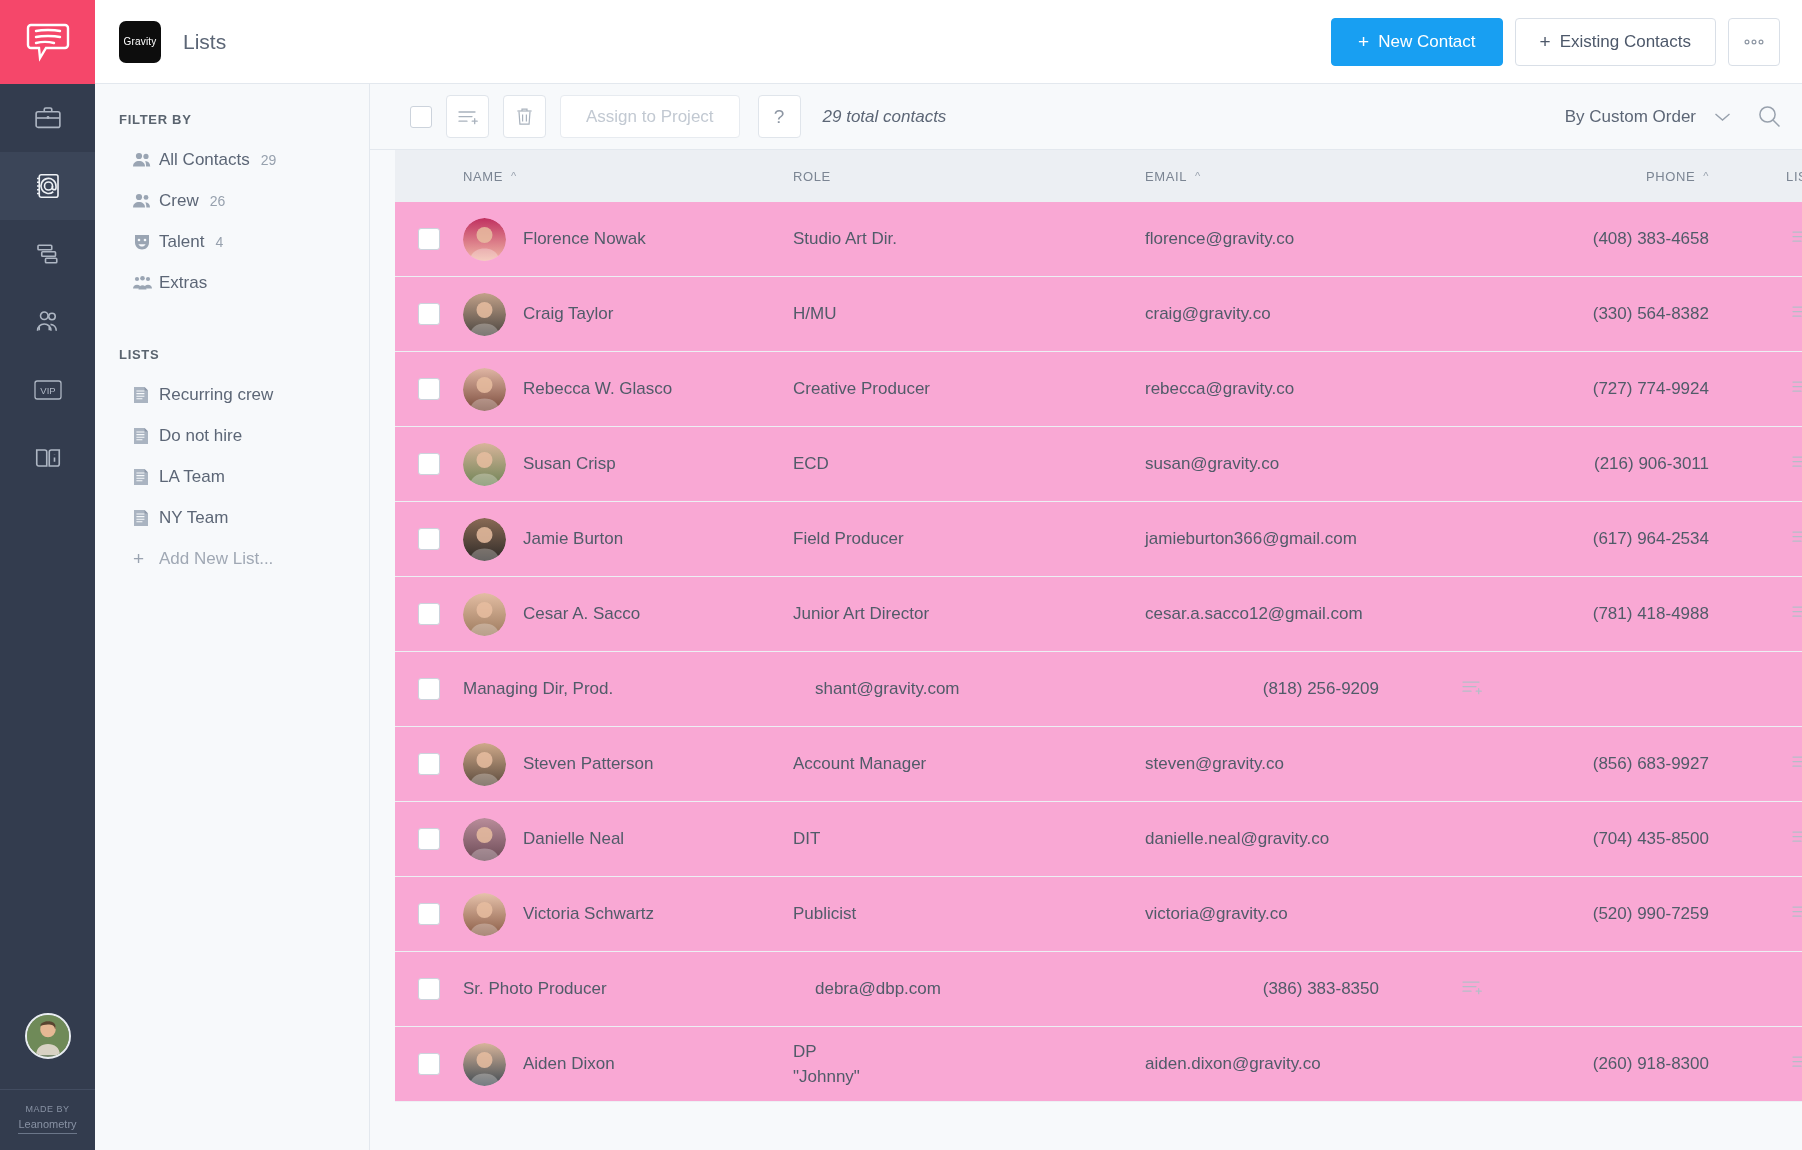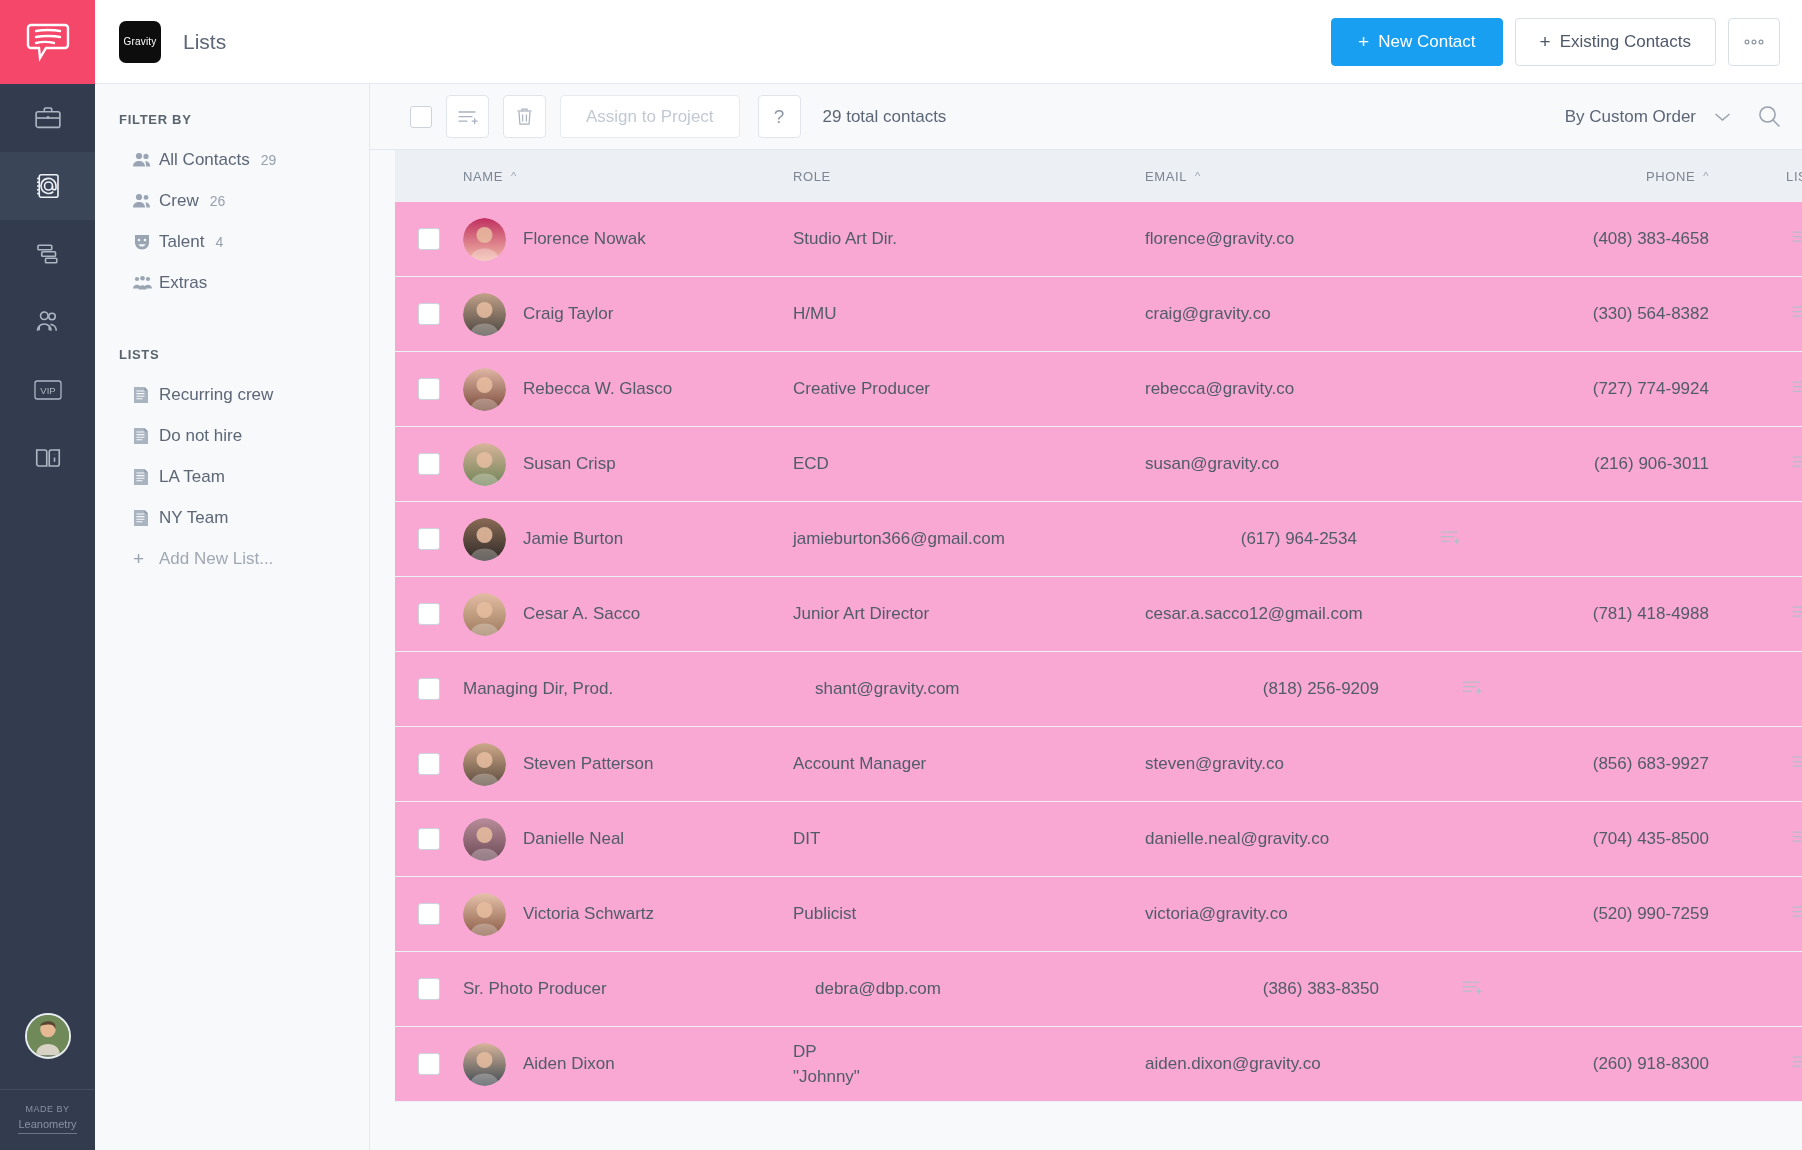--- a/index.html
+++ b/index.html
@@ -116,21 +116,21 @@
   .tb-assign {
     height: 43px; border: 1px solid #e7ebf0; border-radius: 4px; background: #fff;
     margin-left: 14px; padding: 0 25px; display: flex; align-items: center;
     color: #c2c9d2; font-size: 17px; cursor: pointer;
   }
   .tb-help {
     width: 43px; height: 43px; border: 1px solid #e0e5eb; border-radius: 4px;
     background: #fff; margin-left: 18px; display: flex; align-items: center;
     justify-content: center; color: #8d96a3; font-size: 19px; cursor: pointer; flex:0 0 43px;
   }
-  .tb-count { margin-left: 22px; font-size: 17px; color: #5c6676; }
+  .tb-count { margin-left: 22px; font-size: 17px; color: #5c6676; font-style: italic; }
   .tb-spacer { flex: 1 1 auto; }
   .tb-sort { font-size: 17px; color: #5c6676; display: flex; align-items: center; cursor: pointer; }
   .tb-sort .chev { margin-left: 18px; color:#98a1ad; }
   .tb-search { margin: 0 20px 0 26px; display:flex; align-items:center; cursor: pointer; }
 
   
   .table-wrap { flex: 1 1 auto; overflow: hidden; background:#f7f9fb; padding-left: 25px; }
   .thead {
     height: 52px; background: #eceff3; display: flex; align-items: center;
   }
@@ -618,20 +618,26 @@
                           <stop offset="100%" stop-color="#2d2a27"></stop>
           </linearGradient>
                       </defs>
           <circle cx="21.5" cy="21.5" r="21.5" fill="url(#g4)"></circle>
           <circle cx="21.5" cy="17" r="8" fill="#e8bda0" opacity=".85"></circle>
           <path d="M7 43c0-8 6.5-12.5 14.5-12.5S36 35 36 43z" fill="#ffffff" opacity=".28"></path>
         </svg>
       </div>
       <span class="nm">Jamie Burton</span>
     </div>
+    <div class="c-role">
+      <div class="rl">
+        <span>Field Producer</span>
+        
+      </div>
+    </div>
     <div class="c-email">
       <span class="em">jamieburton366@gmail.com</span>
     </div>
     <div class="c-phone">
       <span class="ph">(617) 964-2534</span>
     </div>
     <div class="c-list">
       <span>
         <svg width="21" height="18" viewBox="0 0 21 18" fill="none" stroke="#b5bdc7" stroke-width="1.25" stroke-linecap="round">
           <path d="M2 4h16M2 8.6h13M2 13.2h8"></path>

